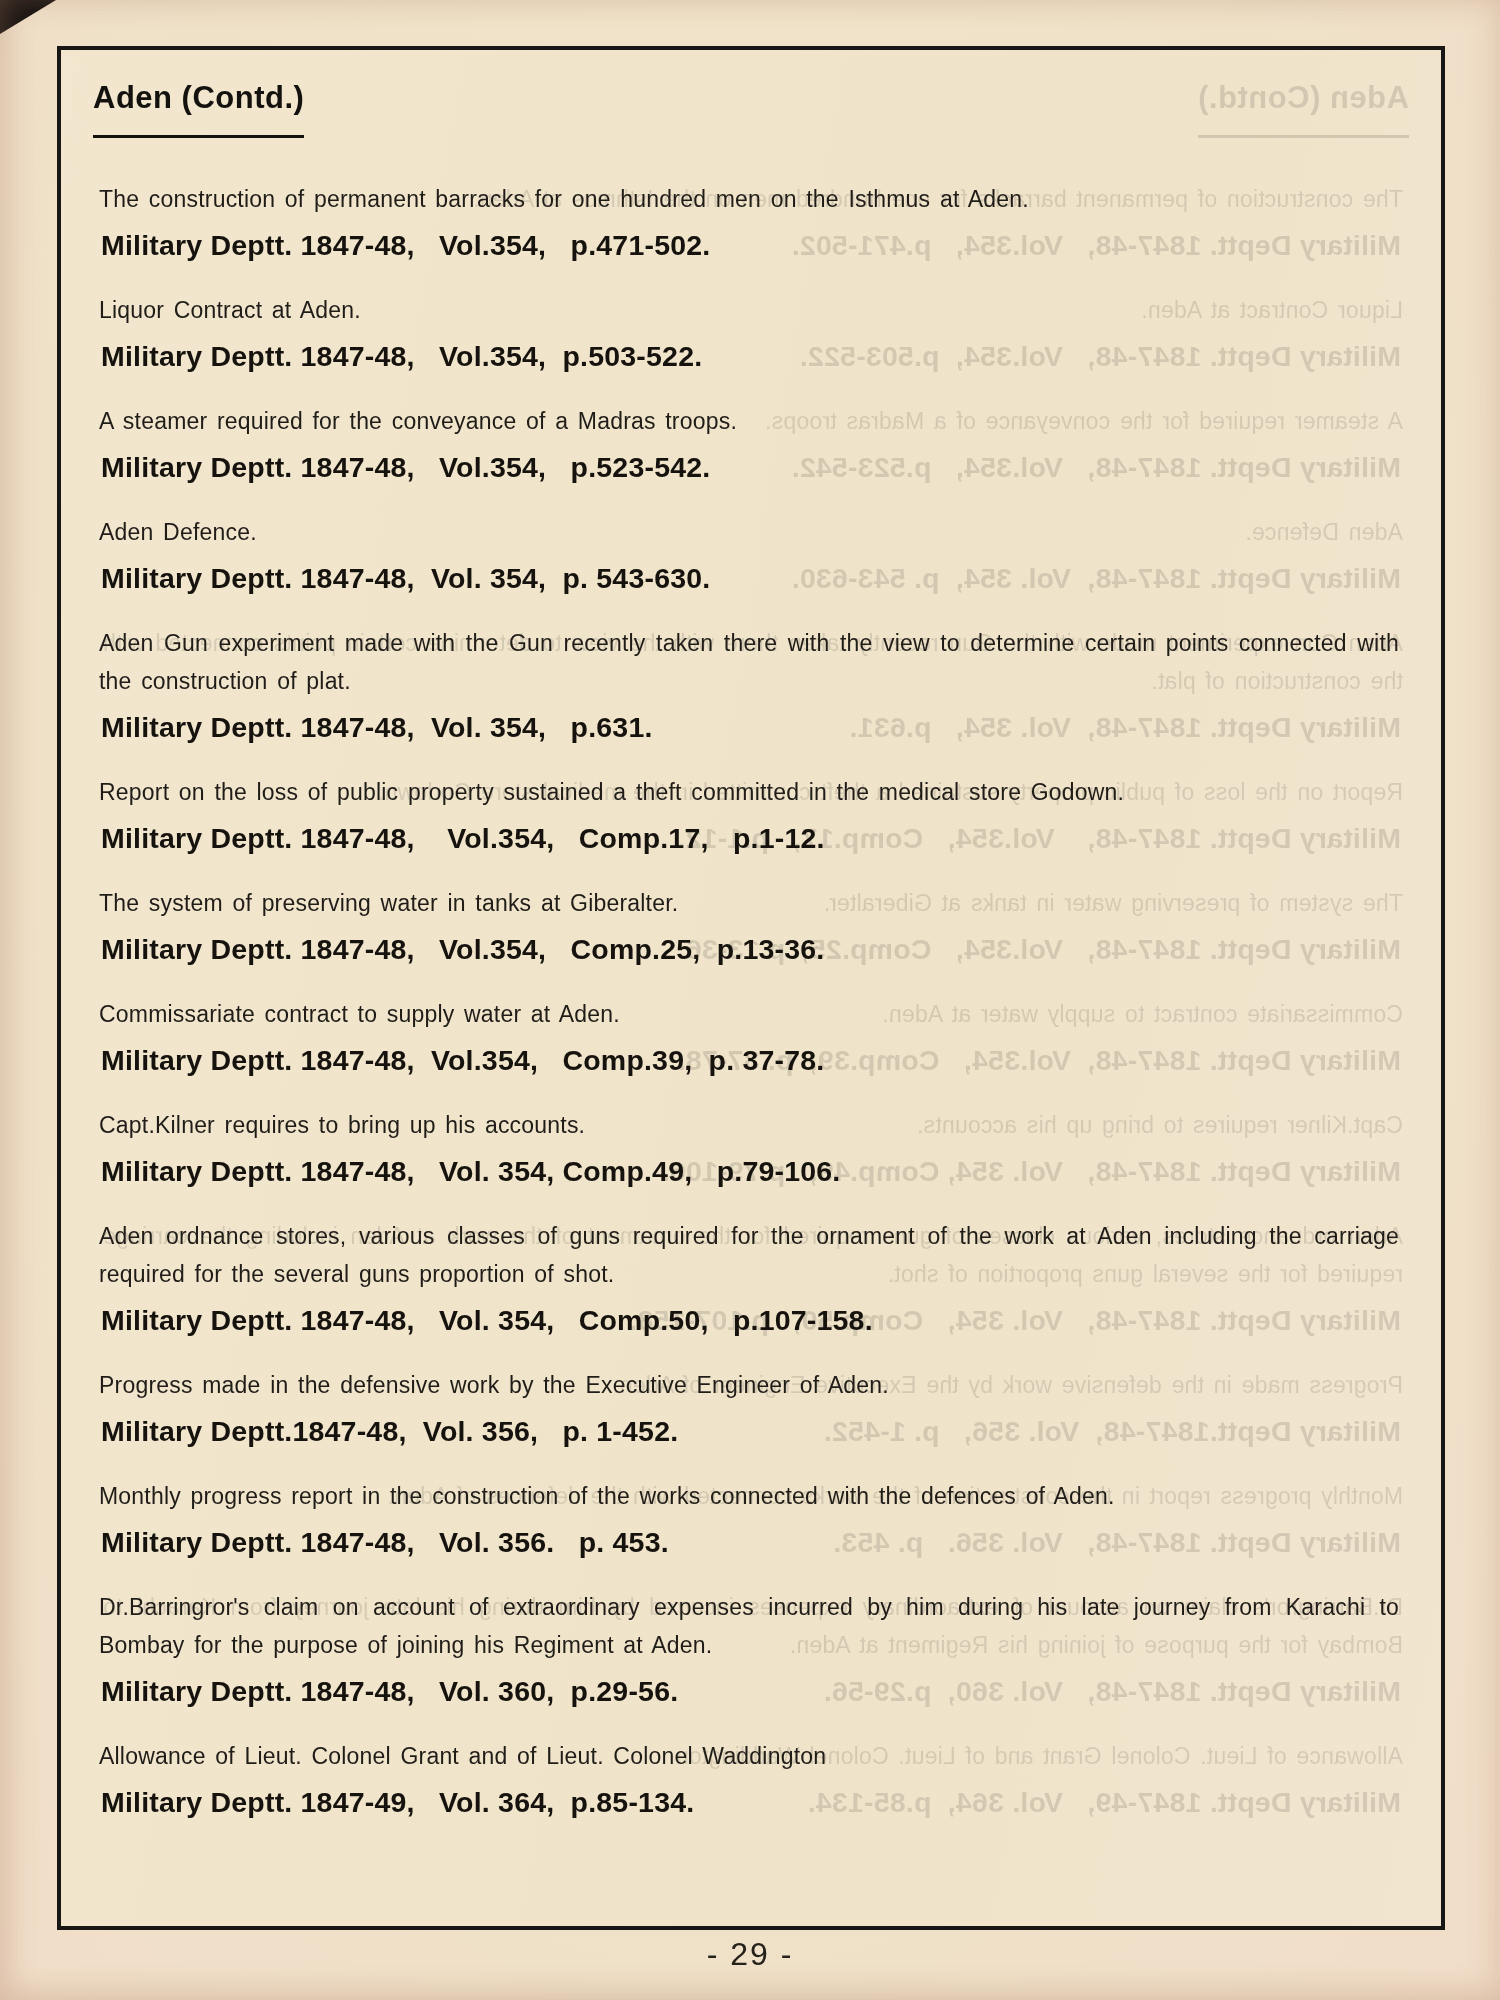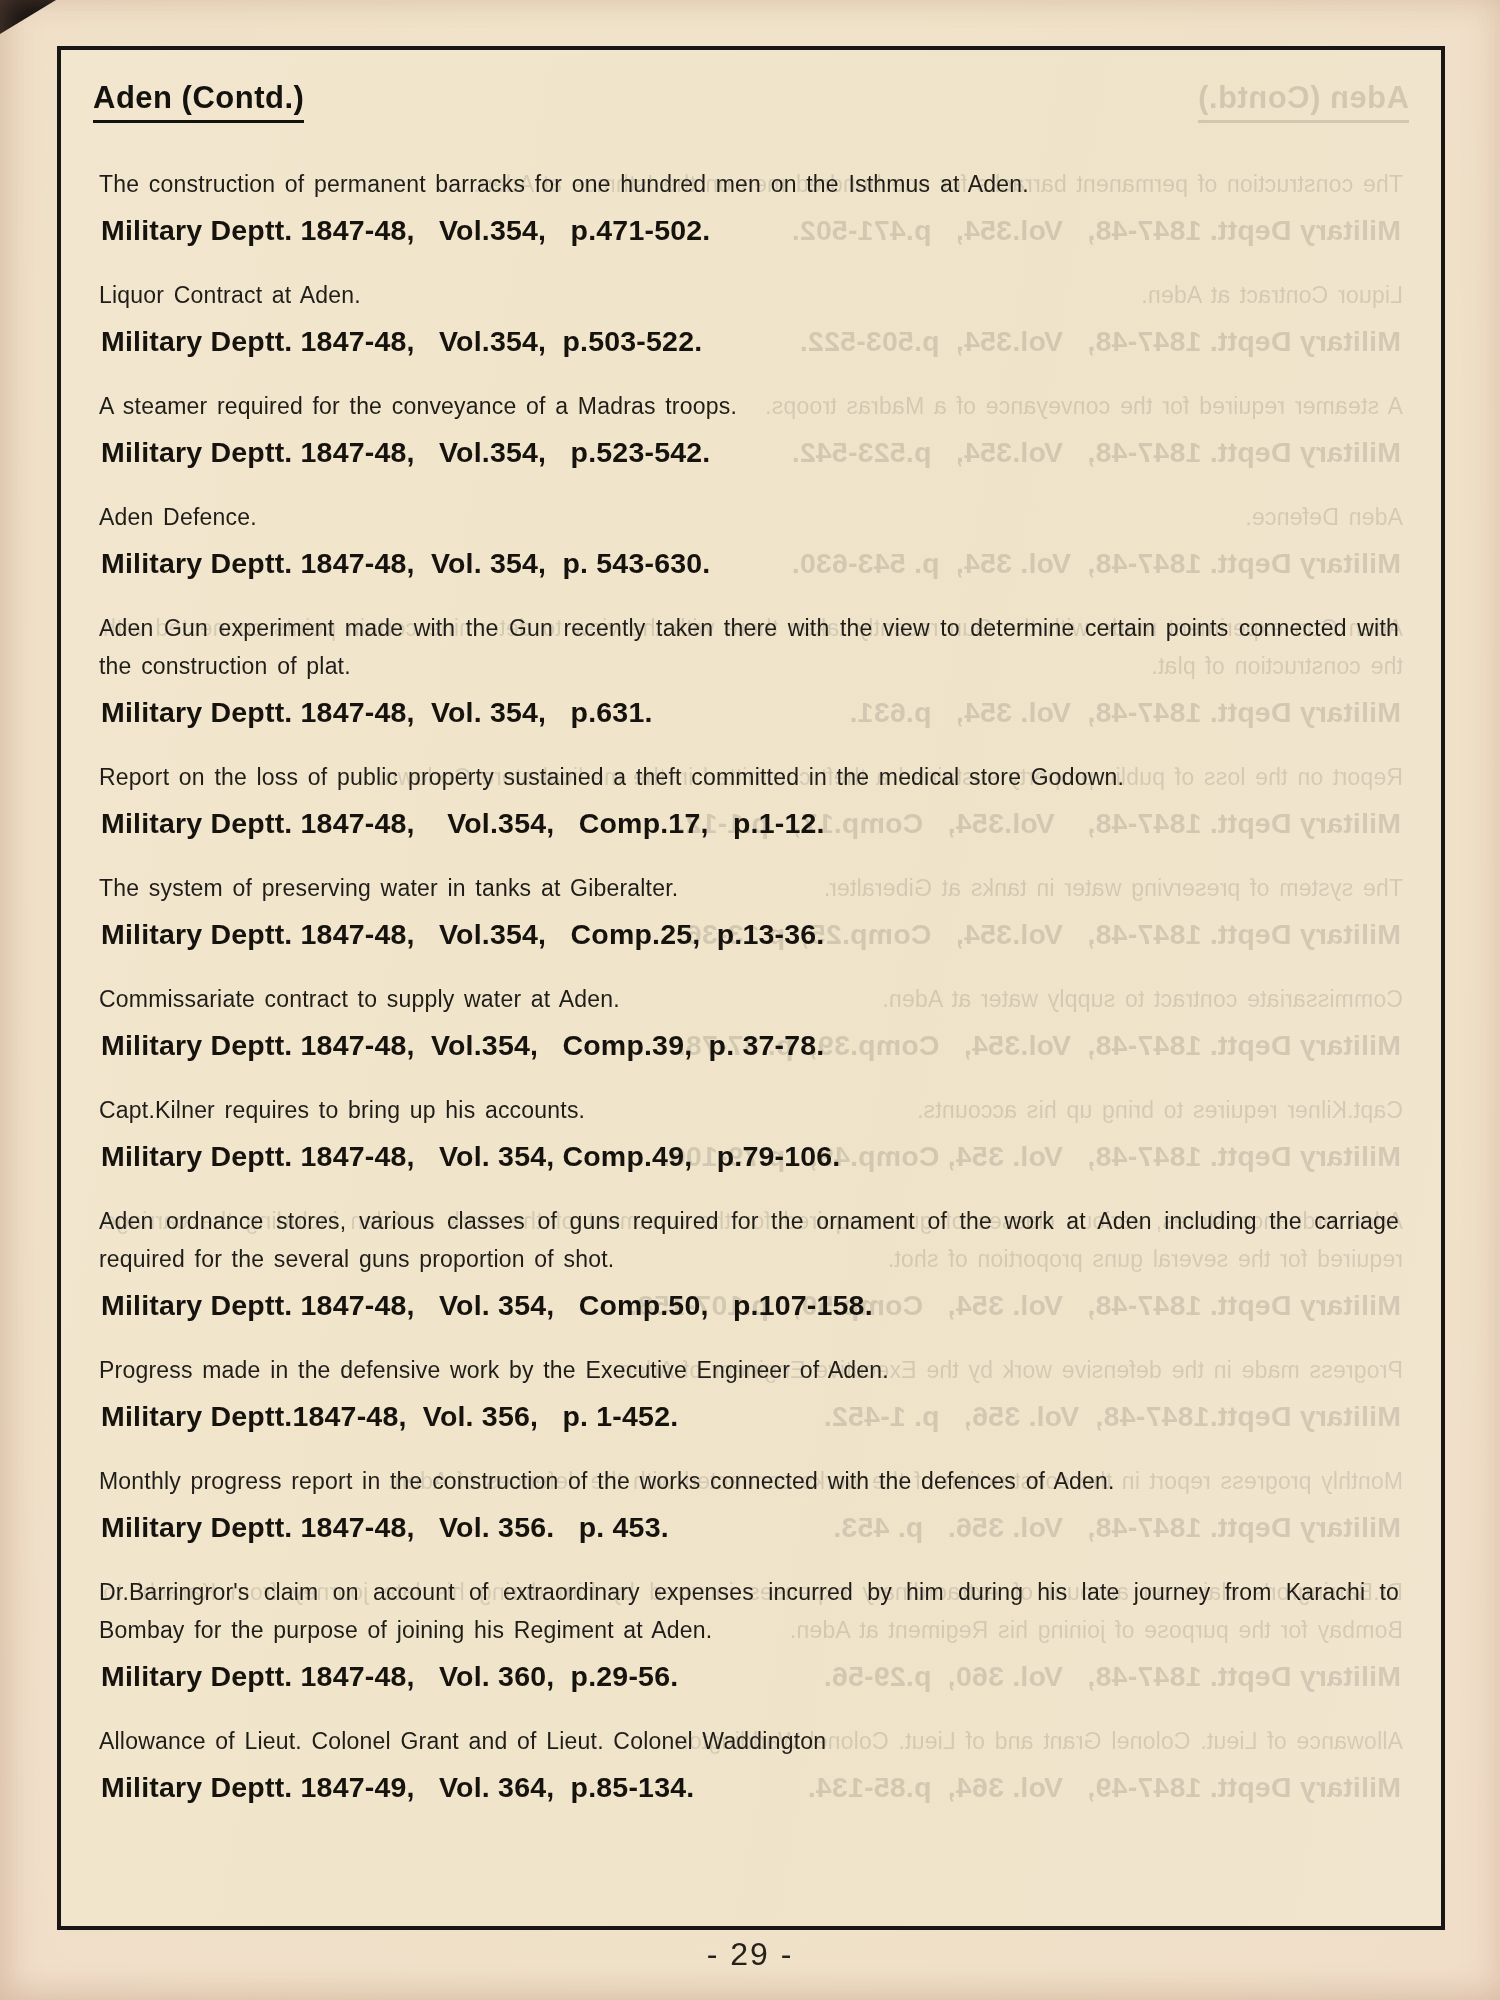--- a/index.html
+++ b/index.html
@@ -62,21 +62,21 @@
     z-index: 1;
     pointer-events: none;
   }
   .heading {
     display: inline-block;
     font-size: 31px;
     font-weight: bold;
     color: #14120f;
     letter-spacing: 0.5px;
     border-bottom: 3px solid #14120f;
-    padding-bottom: 4px;
+    padding-bottom: 19px;
     margin: 4px 0 34px 2px;
   }
   .entry { margin-bottom: 27px; }
   .desc {
     margin: 8px;
     font-size: 23px;
     line-height: 38px;
     color: #201d19;
     text-align: justify;
     word-spacing: 3px;

